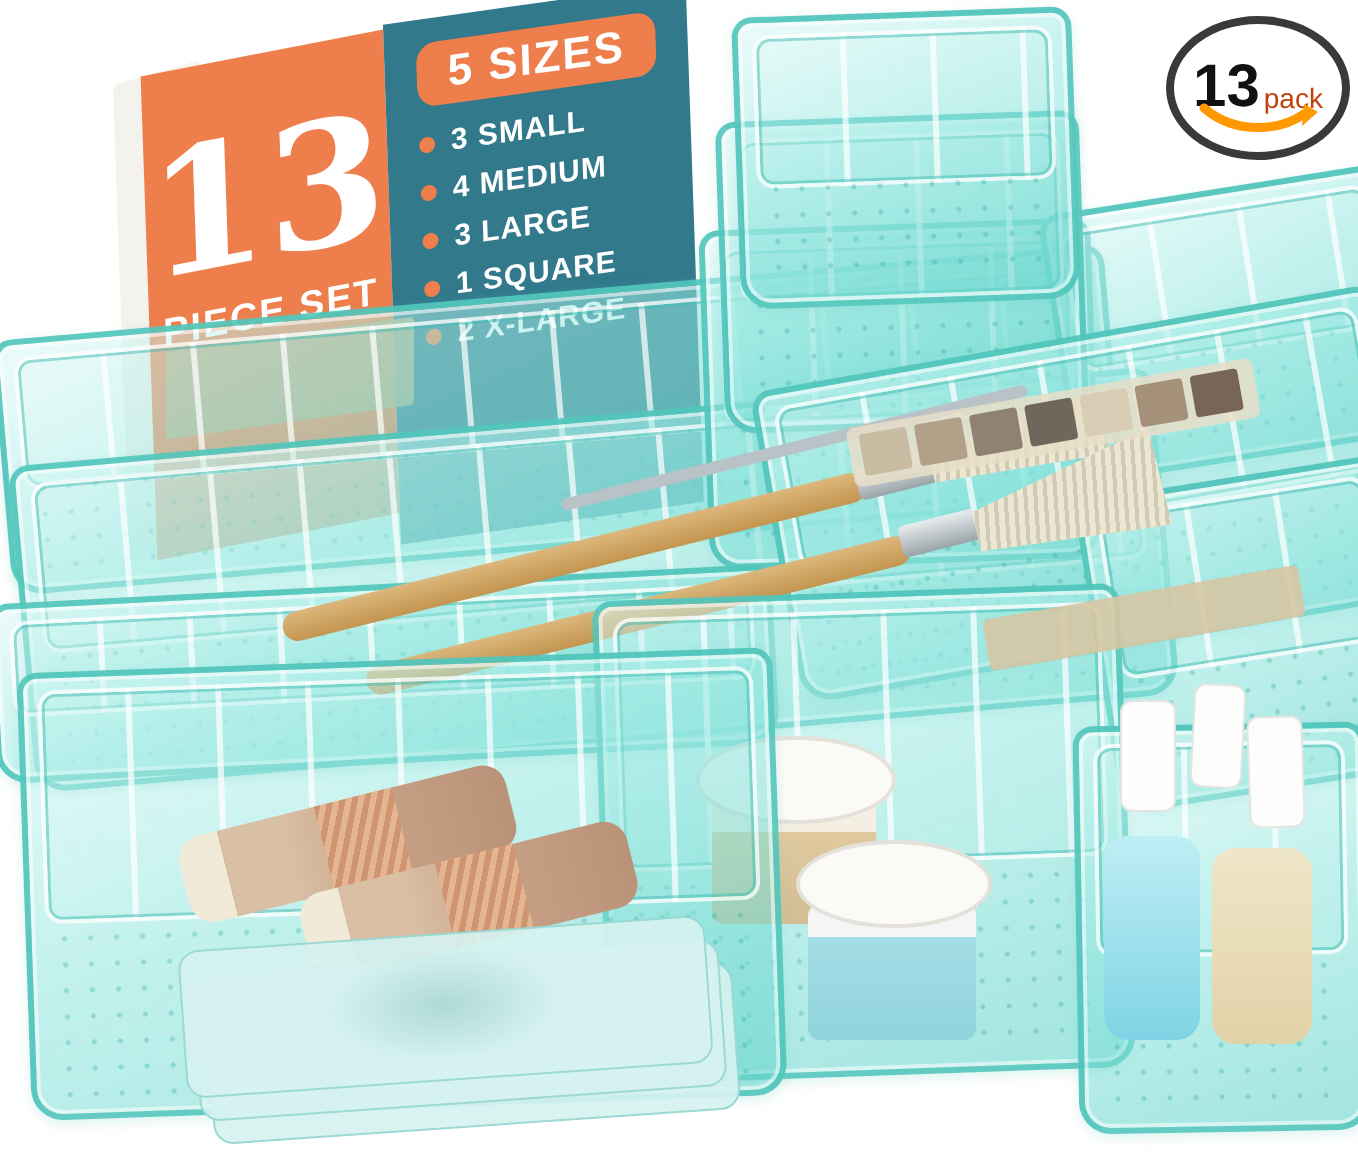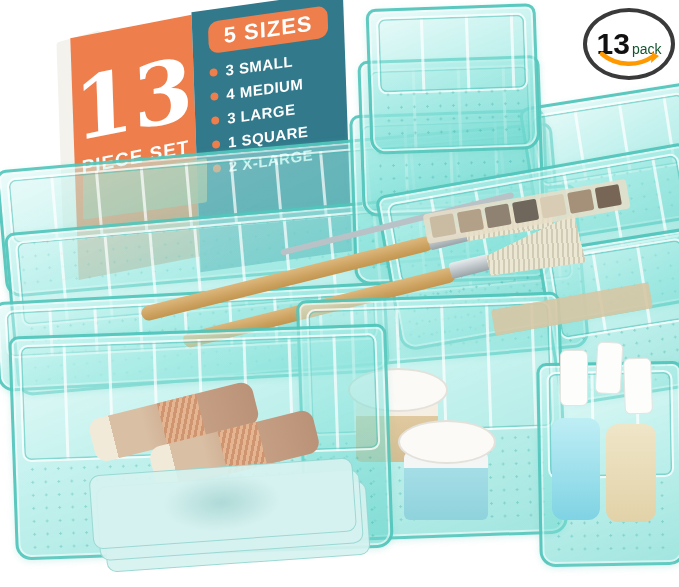--- a/index.html
+++ b/index.html
@@ -48,21 +48,21 @@
   #card-count-label{color:#fff;font-weight:bold;font-size:19px;letter-spacing:1px;margin-top:2px;}
   #card-teal{position:absolute;left:138px;top:2px;width:152px;height:250px;background:#31798B;transform:skewY(-6deg);padding-top:10px;}
   #sizes-pill{display:block;margin:2px auto 10px auto;width:112px;background:#EE7E4B;color:#fff;font-weight:bold;font-size:22px;text-align:center;border-radius:10px;padding:3px 4px;letter-spacing:1px;}
   .size-item{display:flex;align-items:center;gap:8px;margin:7px 0 7px 16px;}
   .size-dot{width:8px;height:8px;border-radius:50%;background:#EE7E4B;flex:0 0 auto;}
   .size-label{color:#fff;font-weight:bold;font-size:15px;letter-spacing:.5px;}
   #card-reflection{position:absolute;left:83px;top:167px;width:124px;height:44px;background:#b3ab83;opacity:.85;transform:skewY(-8deg);z-index:2;border-radius:2px;}
   
   #pack-badge{position:absolute;right:4px;top:8px;width:84px;height:64px;background:#fff;border:4px solid #3A3A3A;border-radius:50%;z-index:12;display:flex;align-items:center;justify-content:center;}
   #badge-count{font-size:30px;font-weight:bold;color:#111;line-height:1;}
-  #badge-unit{font-size:14px;color:#14532d;margin:10px 0 0 2px;}
+  #badge-unit{font-size:14px;color:#c2410c;margin:10px 0 0 2px;}
   #badge-arrow{position:absolute;left:12px;bottom:7px;}
   
   #brush-group{position:absolute;left:140px;top:233px;width:330px;height:110px;transform:rotate(-14deg);z-index:5;}
   .brush-handle{position:absolute;height:15px;border-radius:8px;background:linear-gradient(#dcb77c,#c3954f);}
   .brush-ferrule{position:absolute;height:16px;width:40px;background:linear-gradient(#e8ecee,#9aa4a8);border-radius:3px;}
   .brush-bristles{position:absolute;background:#ece7d2;background-image:repeating-linear-gradient(100deg,rgba(190,185,160,.6) 0 2px,transparent 2px 5px);}
   #brush-1-handle{left:0;top:34px;width:300px;}
   #brush-1-ferrule{left:296px;top:33px;}
   #brush-1-bristles{left:334px;top:24px;width:88px;height:32px;clip-path:polygon(0 30%,100% 0,100% 100%,0 78%);}
   #brush-2-handle{left:34px;top:70px;width:280px;}

